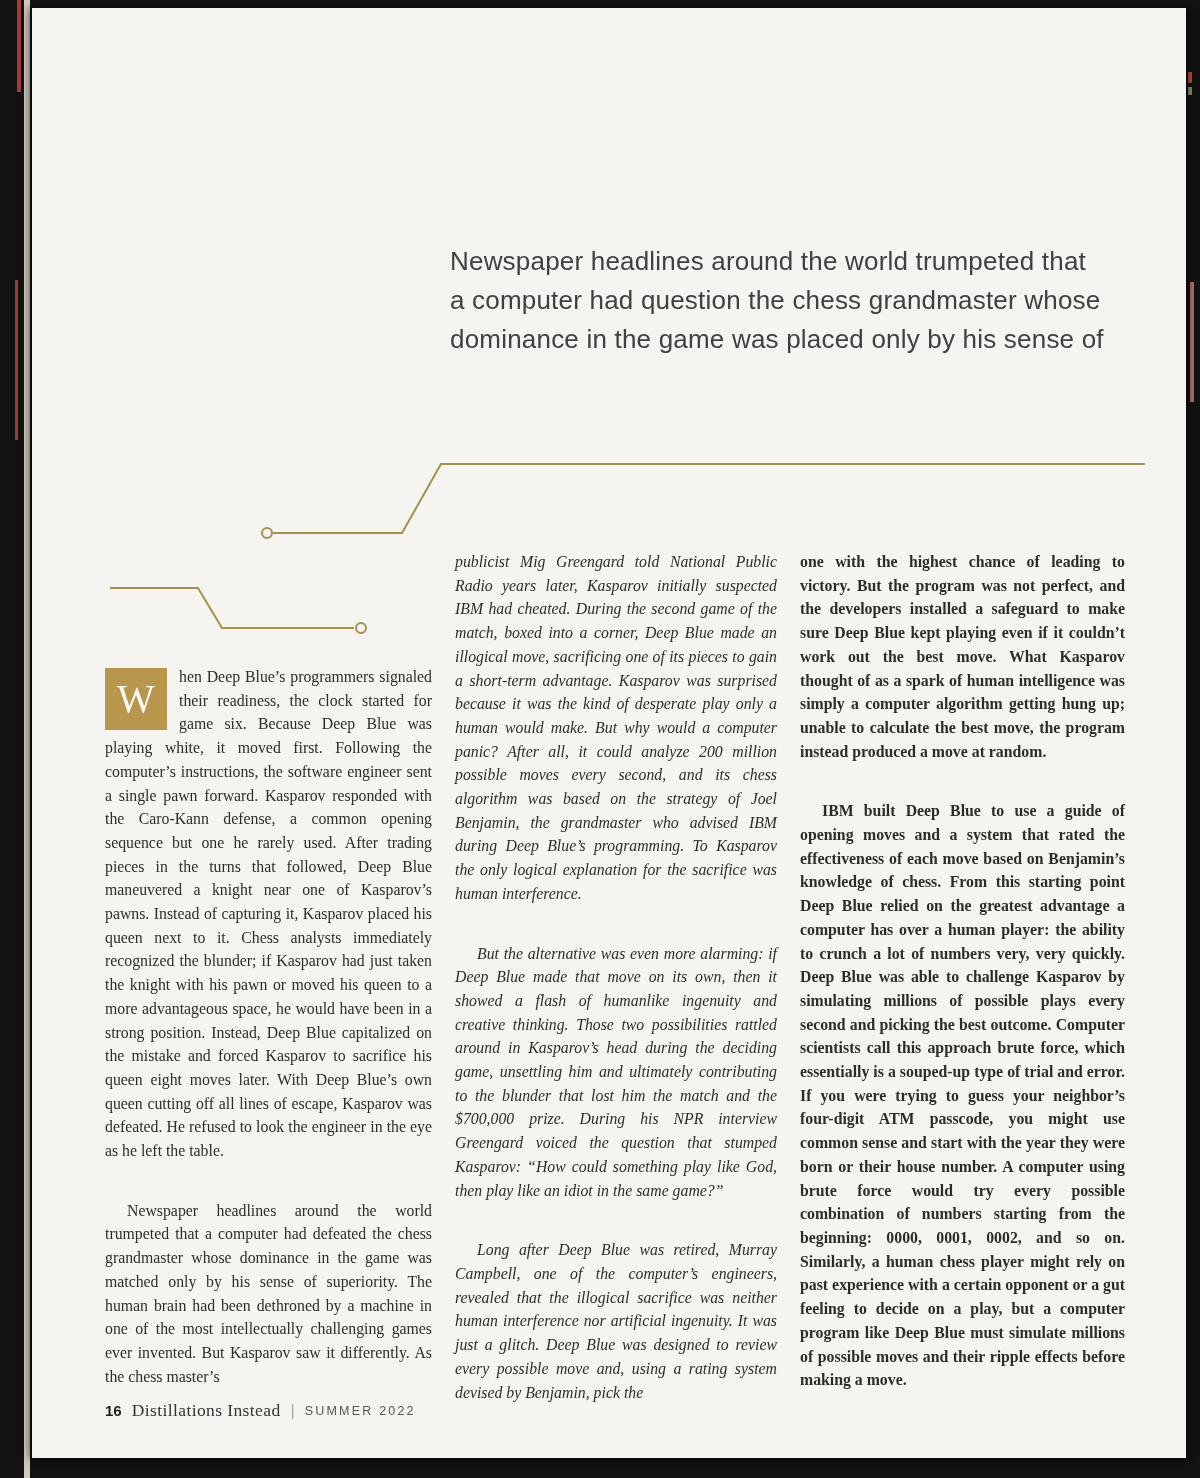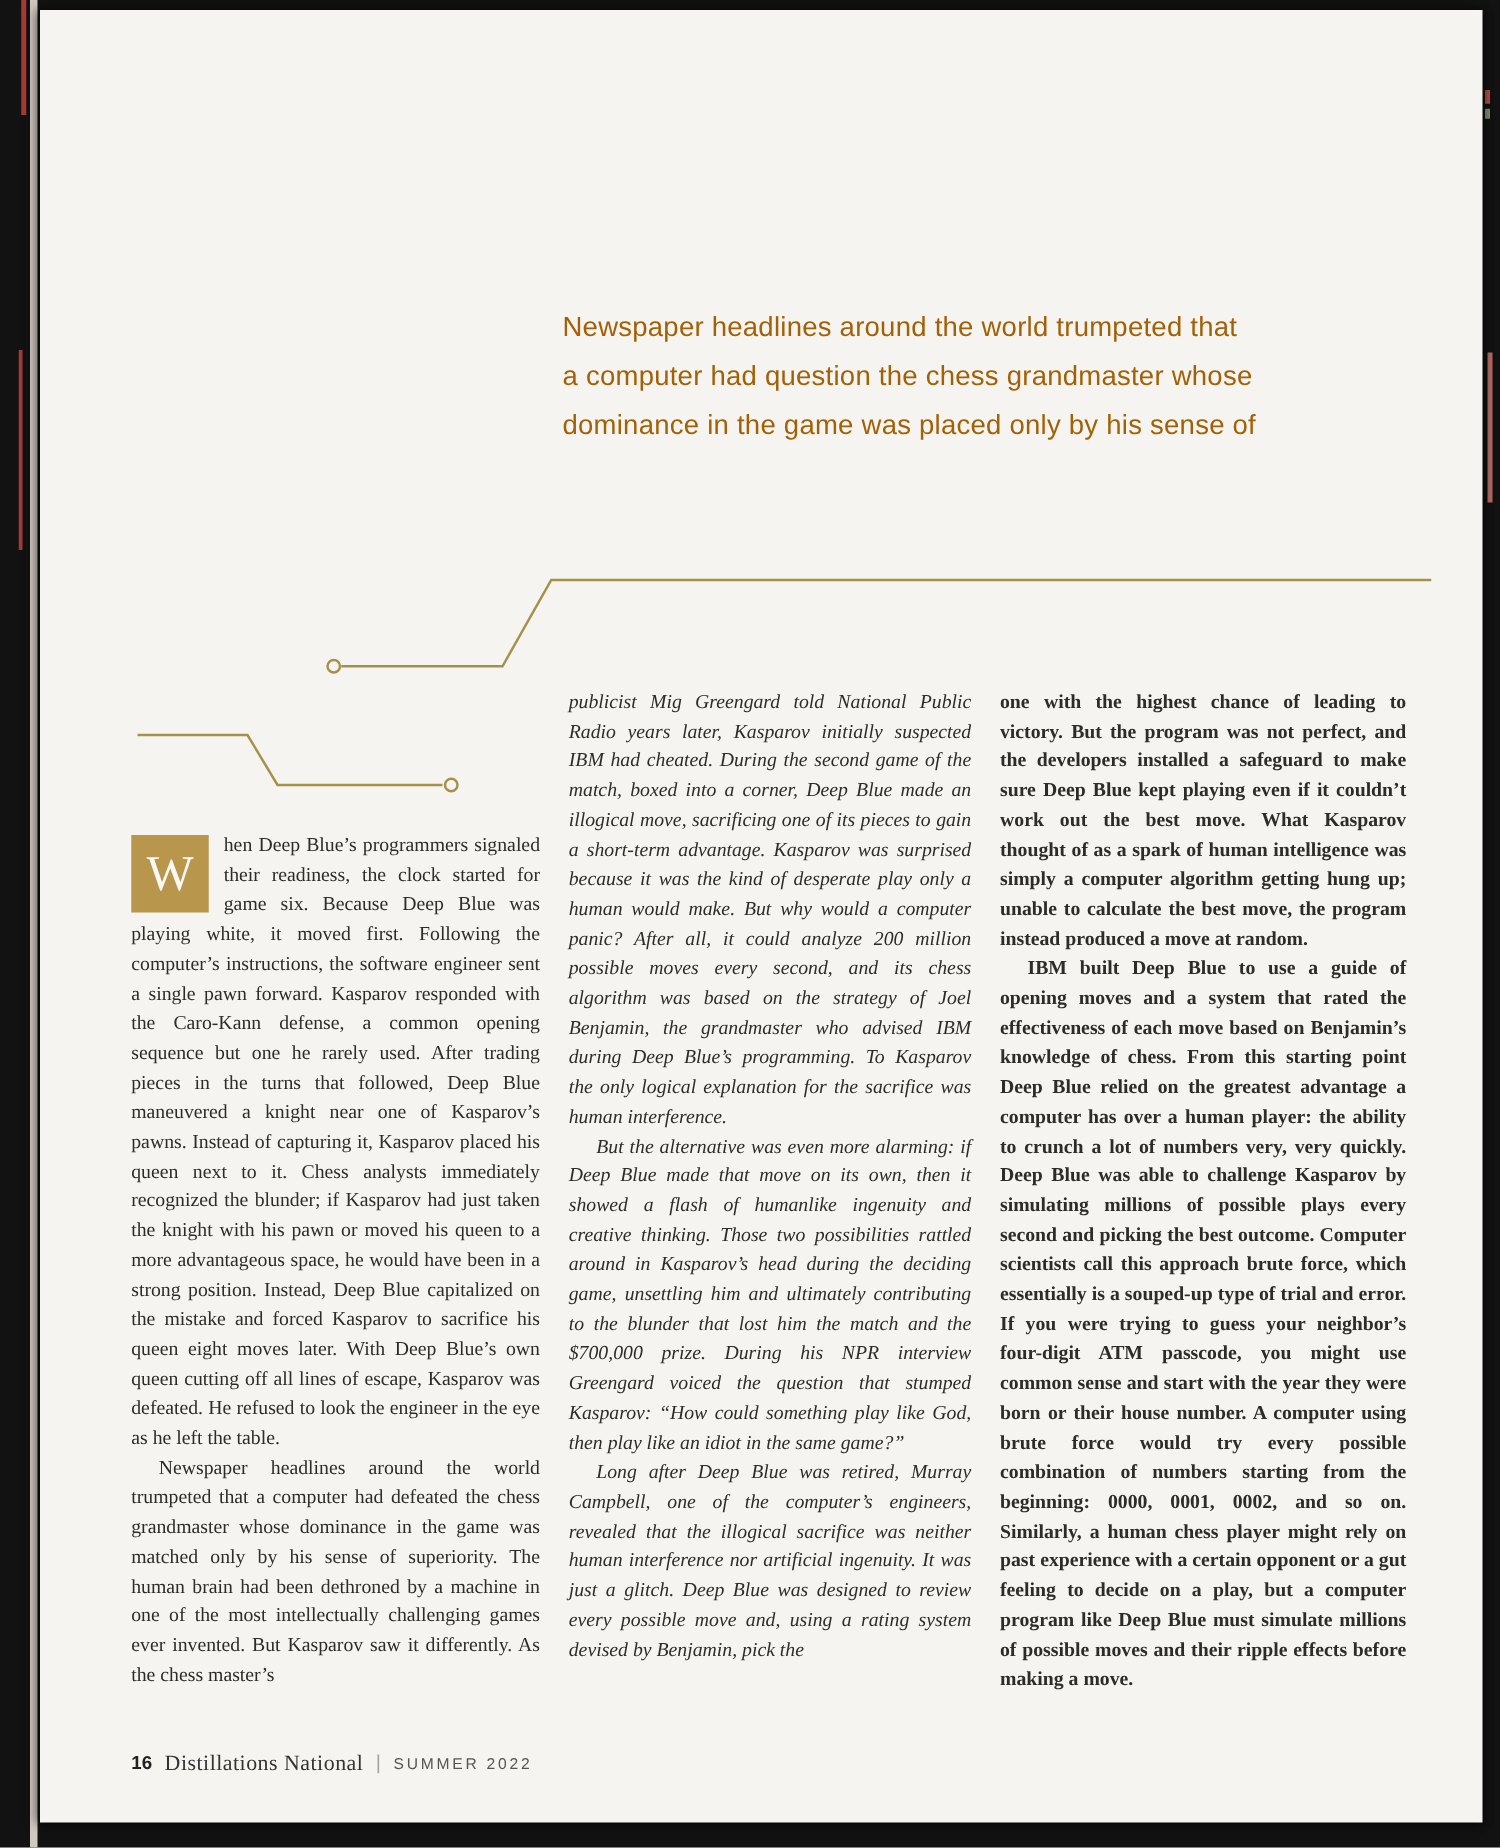--- a/index.html
+++ b/index.html
@@ -29,23 +29,23 @@
     box-shadow: -3px 0 8px rgba(0,0,0,0.55), 3px 2px 6px rgba(0,0,0,0.4);
   }
 
   
   .pullquote {
     position: absolute;
     left: 418px; top: 234px;
   }
   .pullquote-line {
     font-family: "Liberation Sans", sans-serif;
-    font-size: 22px;
+    font-size: 26px;
     line-height: 39px;
-    color: #a16207;
+    color: #404040;
     letter-spacing: 0.2px;
     white-space: nowrap;
     font-weight: 400;
   }
 
   
   .circuit {
     position: absolute;
     left: 0; top: 0;
     pointer-events: none;
@@ -61,21 +61,21 @@
     line-height: 23.7px;
     color: #2e2c2a;
     text-align: justify;
     hyphens: auto;
     -webkit-hyphens: auto;
   }
   .col-1 { left: 73px;  top: 657px; width: 327px; }
   .col-2 { left: 423px; top: 542px; width: 322px; font-style: italic; }
   .col-3 { left: 768px; top: 542px; width: 325px; font-weight: bold; }
   .body-para { margin: 0; }
-  .indented { text-indent: 22px; }
+  .indented { text-indent: 22px; margin-top: 36px; }
 
   .dropcap {
     float: left;
     width: 62px; height: 62px;
     background: #b8964c;
     color: #faf8f3;
     font-family: "Liberation Serif", serif;
     font-size: 40px;
     line-height: 62px;
     text-align: center;
@@ -151,18 +151,18 @@
     <p class="body-para indented">Long after Deep Blue was retired, Murray Campbell, one of the computer’s engineers, revealed that the illogical sacrifice was neither human interference nor artificial ingenuity. It was just a glitch. Deep Blue was designed to review every possible move and, using a rating system devised by Benjamin, pick the</p>
   </div>
 
   <div class="col col-3">
     <p class="body-para">one with the highest chance of leading to victory. But the program was not perfect, and the developers installed a safeguard to make sure Deep Blue kept playing even if it couldn’t work out the best move. What Kasparov thought of as a spark of human intelligence was simply a computer algorithm getting hung up; unable to calculate the best move, the program instead produced a move at random.</p>
     <p class="body-para indented">IBM built Deep Blue to use a guide of opening moves and a system that rated the effectiveness of each move based on Benjamin’s knowledge of chess. From this starting point Deep Blue relied on the greatest advantage a computer has over a human player: the ability to crunch a lot of numbers very, very quickly. Deep Blue was able to challenge Kasparov by simulating millions of possible plays every second and picking the best outcome. Computer scientists call this approach brute force, which essentially is a souped-up type of trial and error. If you were trying to guess your neighbor’s four-digit ATM passcode, you might use common sense and start with the year they were born or their house number. A computer using brute force would try every possible combination of numbers starting from the beginning: 0000, 0001, 0002, and so on. Similarly, a human chess player might rely on past experience with a certain opponent or a gut feeling to decide on a play, but a computer program like Deep Blue must simulate millions of possible moves and their ripple effects before making a move.</p>
   </div>
 
   <div class="footer">
     <span class="pagenum">16</span>
-    <span class="mag">Distillations National</span>
+    <span class="mag">Distillations Instead</span>
     <span class="sep">|</span>
     <span class="issue">SUMMER 2022</span>
   </div>
 
 </div>
 
 </body></html>

